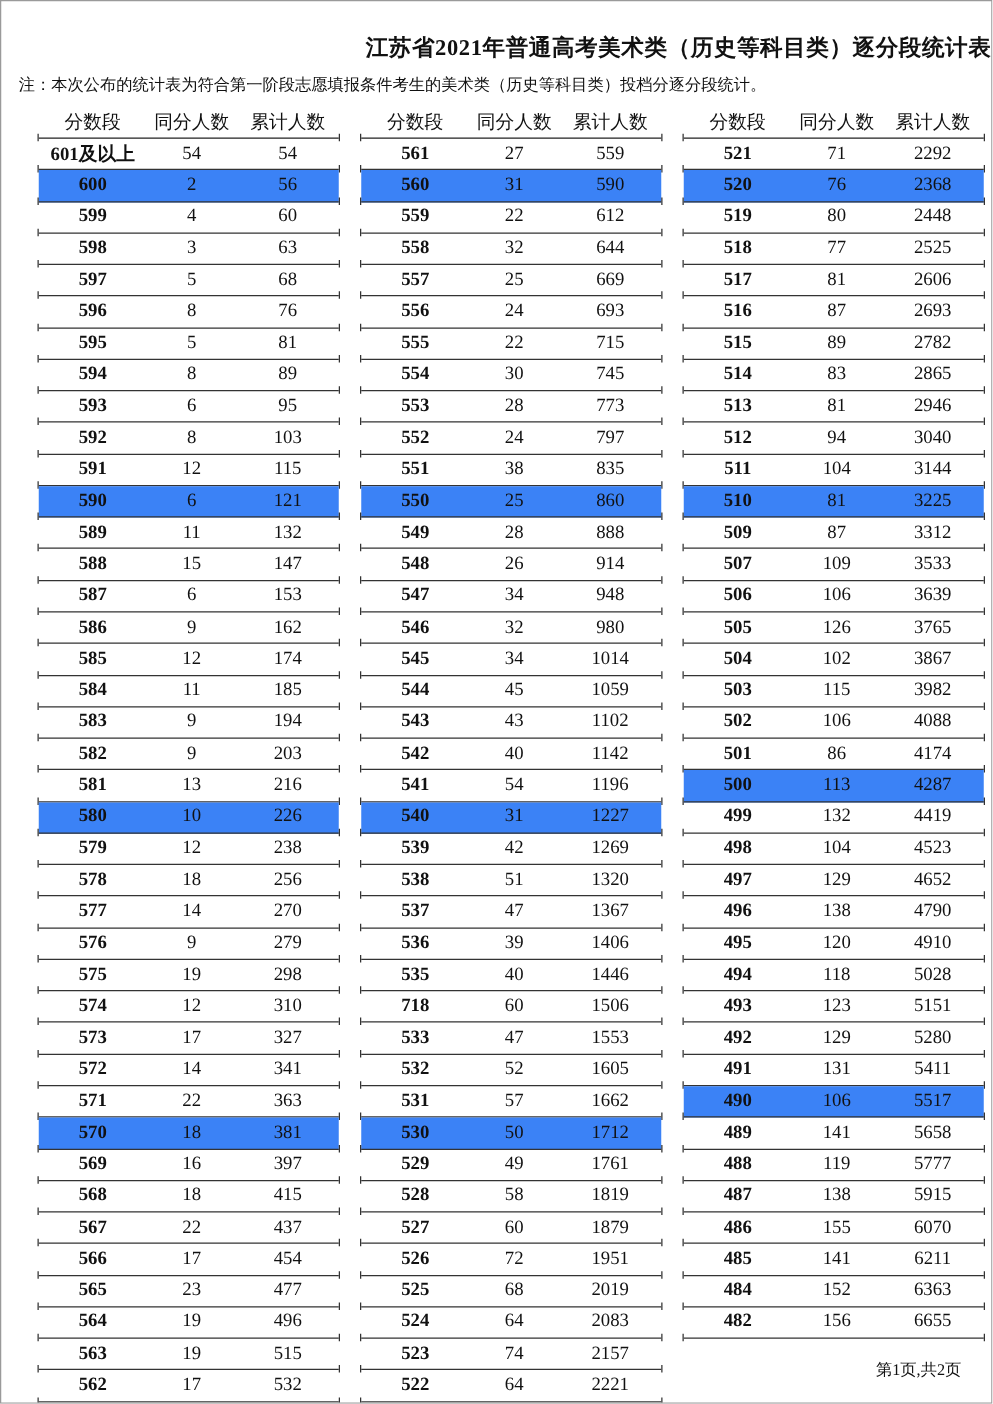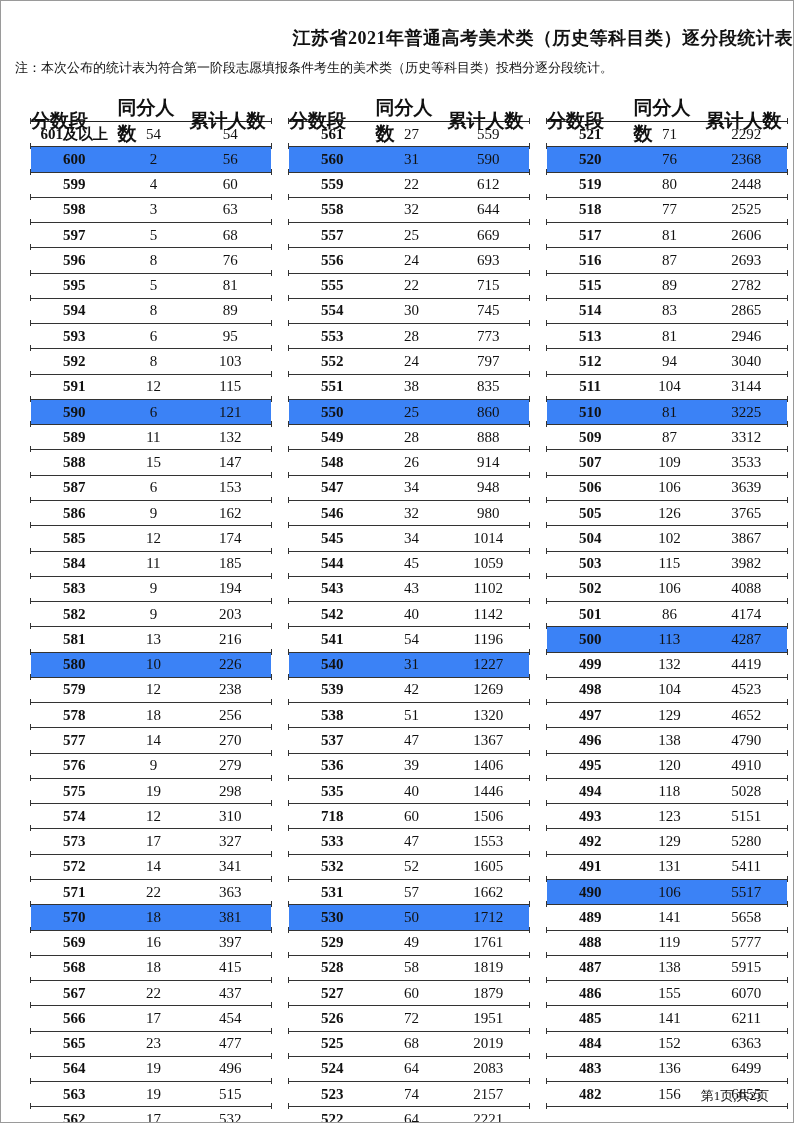--- a/index.html
+++ b/index.html
@@ -14,36 +14,36 @@
     overflow:hidden;
   }
   .title {
     margin:25px 0 0 0;
     text-align:right;
     font-size:18px;
     font-weight:bold;
     letter-spacing:0.5px;
   }
   .note {
-    margin:9px 0 11px 14px;
+    margin:9px 0 0 14px;
     font-size:13px;
   }
   .tables {
     display:flex;
     padding:7px 6px 0 30px;
     gap:18px;
   }
   .tgroup { width:242px; }
   .thead {
     display:grid;
     grid-template-columns:36% 30% 34%;
     align-items:center;
-    text-align:left;
-    font-weight:bold;
-    font-size:19px;
+    text-align:center;
+    font-weight:normal;
+    font-size:15px;
     height:26px;
     border-bottom:1.5px solid #222;
     position:relative;
   }
   .trow {
     display:grid;
     grid-template-columns:36% 30% 34%;
     align-items:center;
     text-align:center;
     font-size:15px;
@@ -676,25 +676,20 @@
           <div class="score">485</div>
           <div>141</div>
           <div>6211</div>
         </div>
         <div class="trow">
           <div class="score">484</div>
           <div>152</div>
           <div>6363</div>
         </div>
         <div class="trow">
-          <div class="score">483</div>
-          <div>136</div>
-          <div>6499</div>
-        </div>
-        <div class="trow">
           <div class="score">482</div>
           <div>156</div>
           <div>6655</div>
         </div>
       </div>
   </div>
   <div class="footer">第1页,共2页</div>
 </div>
 
 </body></html>

